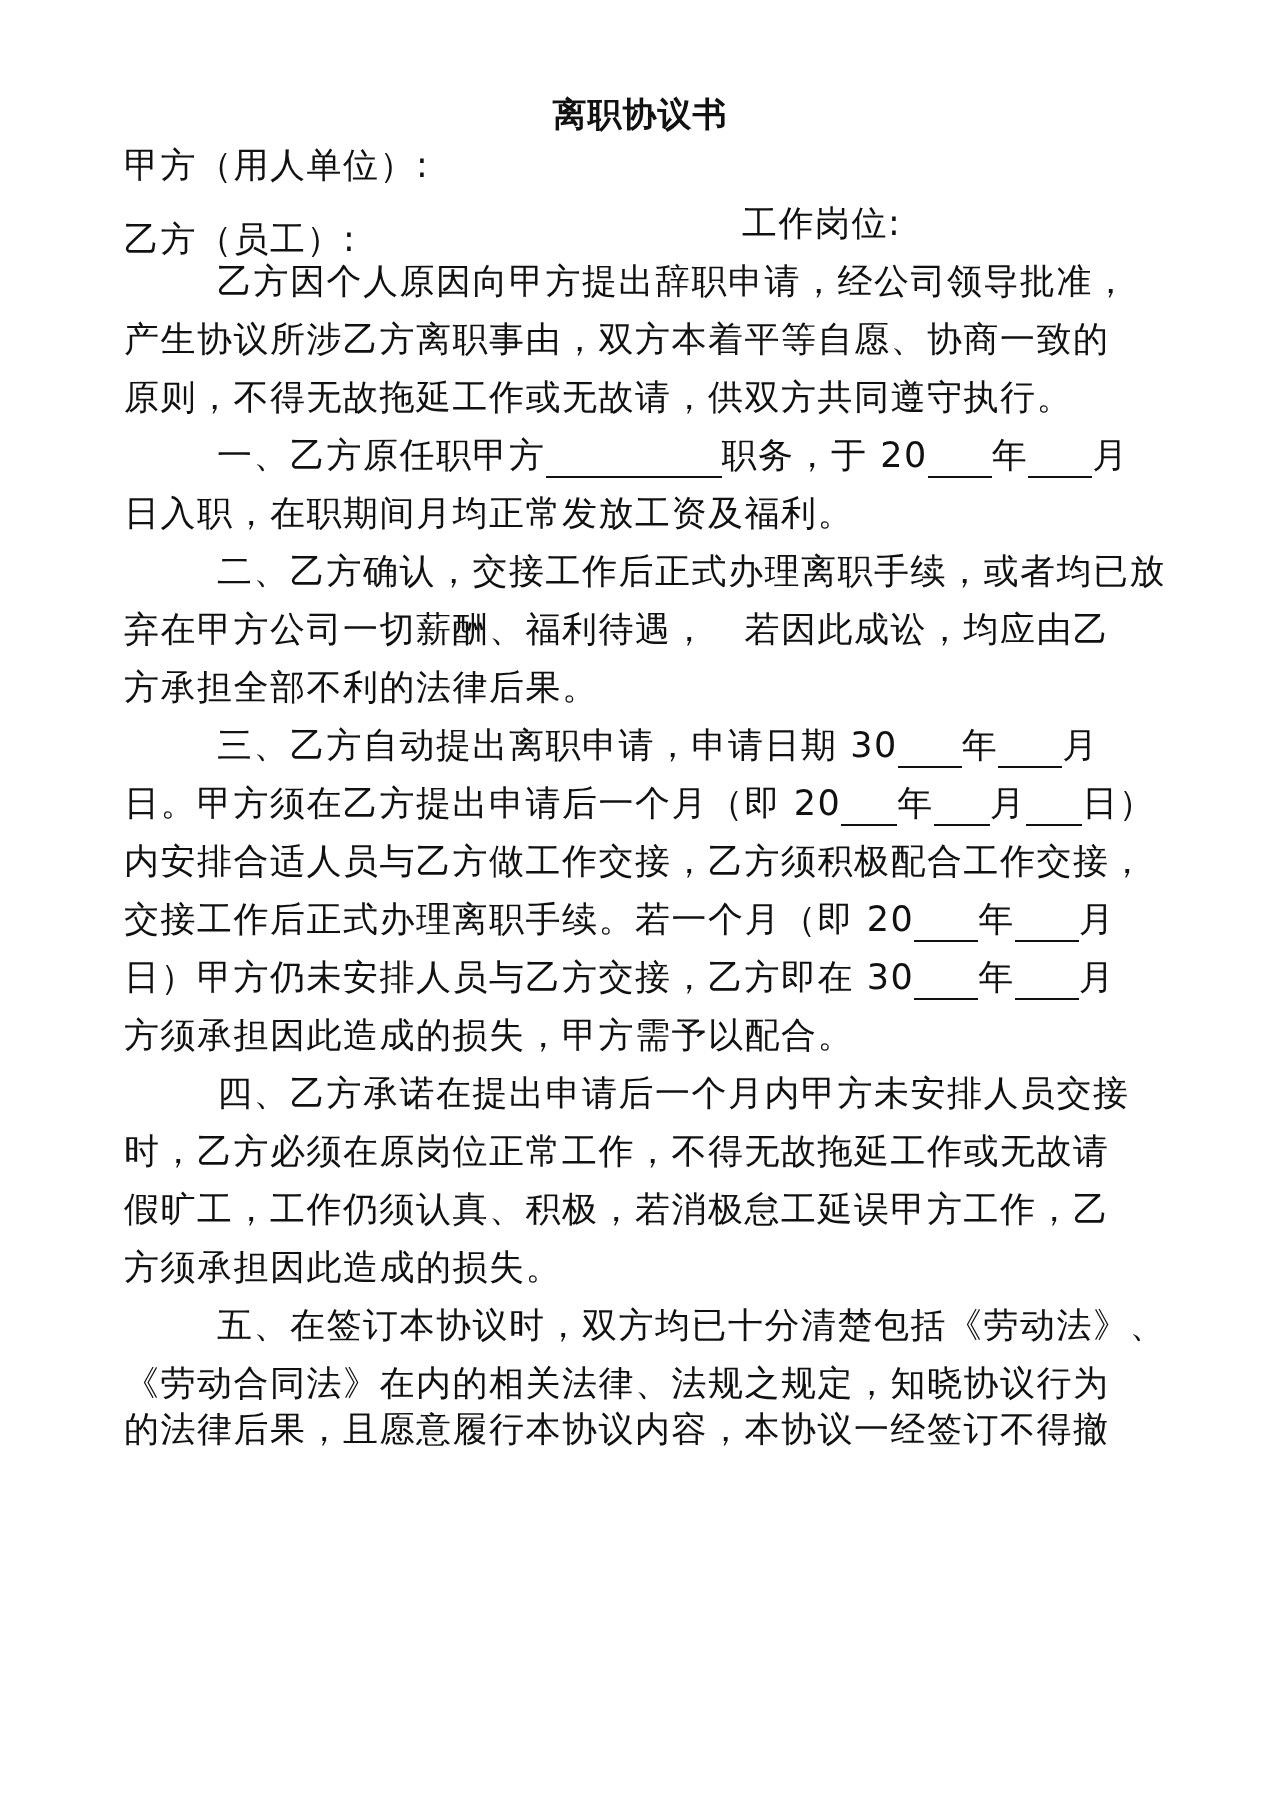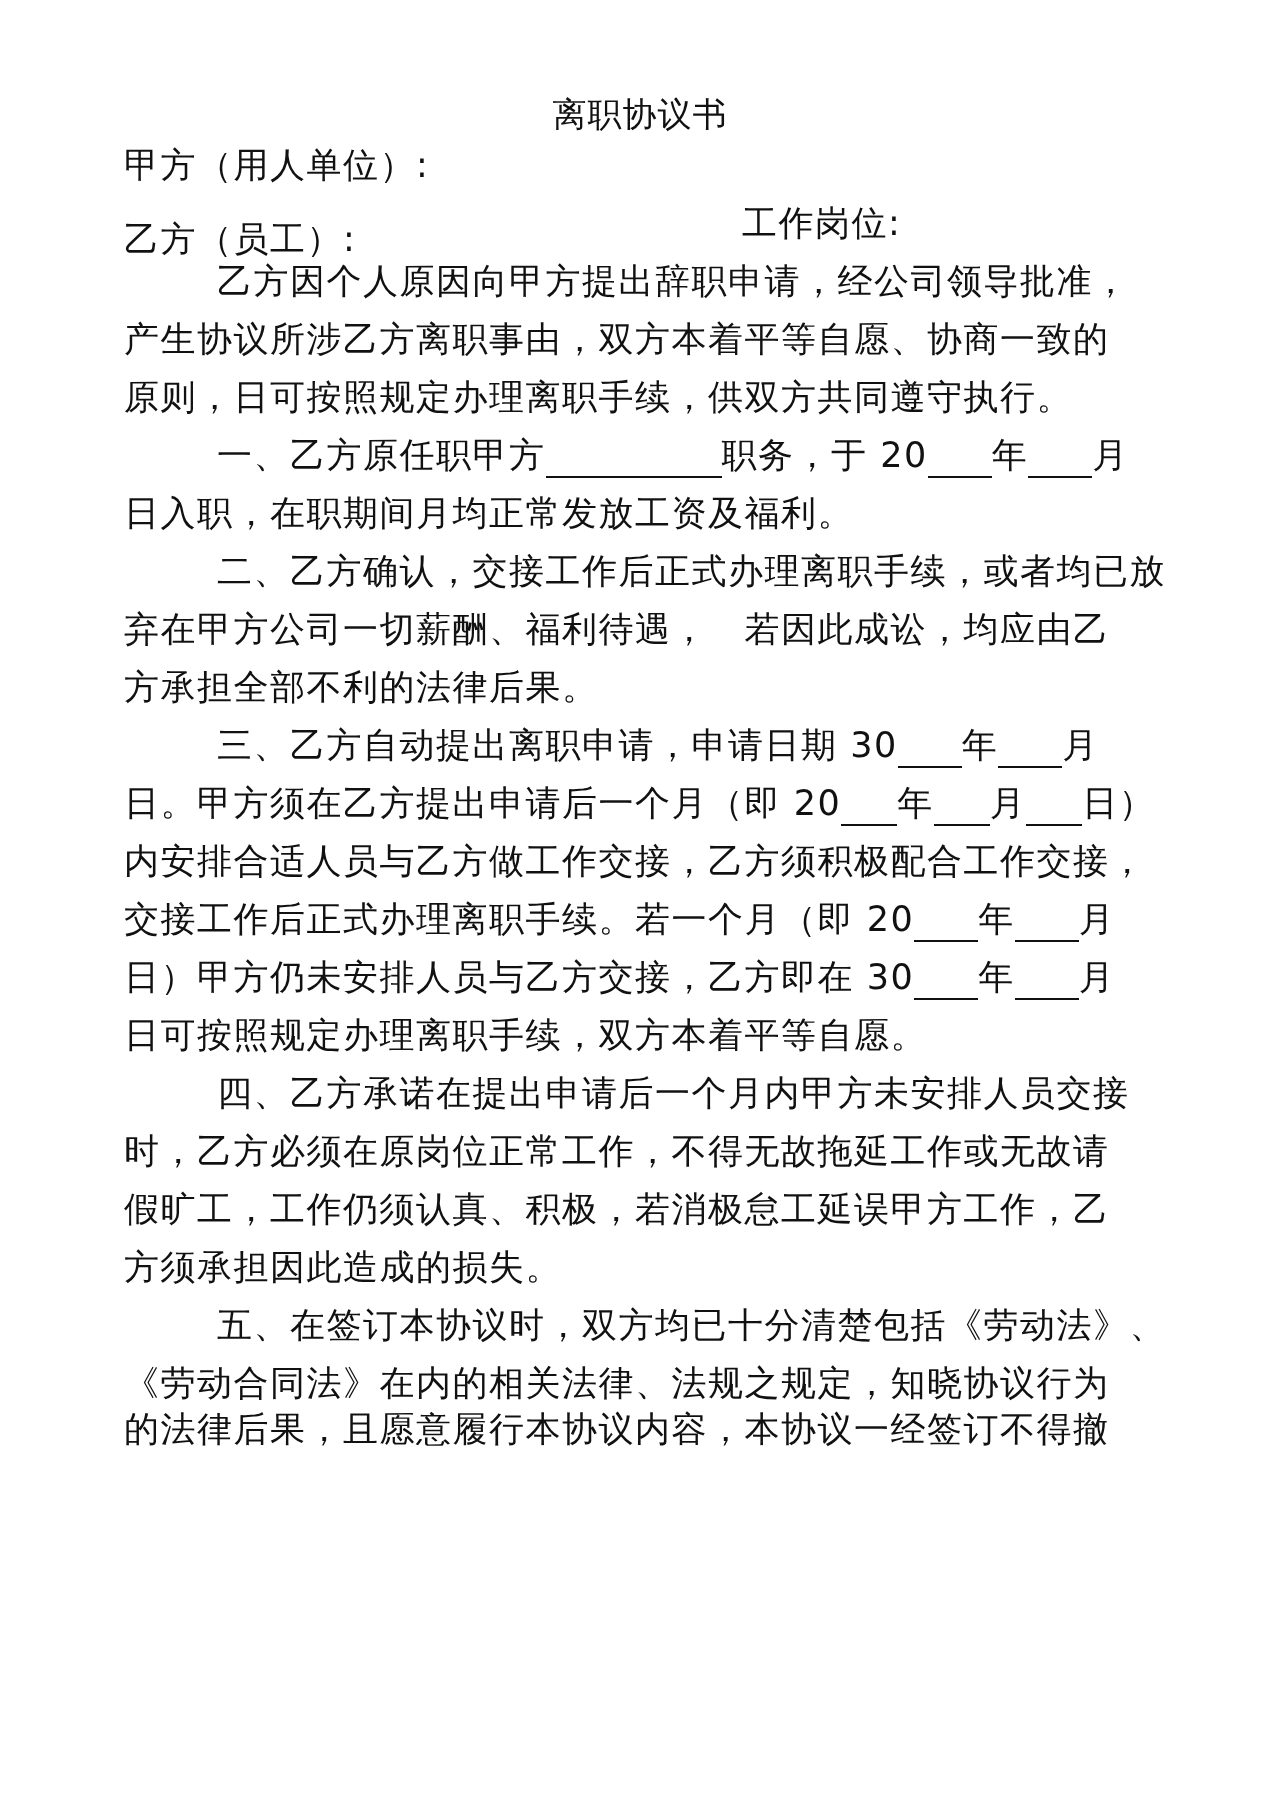--- a/index.html
+++ b/index.html
@@ -1,37 +1,37 @@
 <!DOCTYPE html>
 <html><head>
 <meta charset="utf-8">
 <style>
   html, body { margin: 0; padding: 0; background: #ffffff; }
   body { width: 1280px; height: 1810px; position: relative; overflow: hidden;
          font-family: "DejaVu Sans", "Liberation Sans", sans-serif; color: #111111; }
   .title { position: absolute; left: 0; width: 1280px; top: 92px; text-align: center;
-           font-size: 34px; font-weight: normal; letter-spacing: 1px; }
+           font-size: 34px; font-weight: bold; letter-spacing: 1px; }
   .line { position: absolute; left: 124px; font-size: 35px; line-height: 46px;
           white-space: nowrap; letter-spacing: 1.5px; text-align: right; }
   .indent { left: 188px; margin-left: 29px; }
   .blank { display: inline-block; border-bottom: 2px solid #111; height: 36px; vertical-align: bottom; }
   .b9 { width: 176px; } .b3 { width: 64px; } .b3s { width: 56px; }
 </style>
 </head>
 <body>
 
 <div class="title">离职协议书</div>
 
 <div class="line" style="top:142px">甲方（用人单位）:</div>
 <div class="line" style="top:216px">乙方（员工）:</div>
 <div class="line" style="top:200px; left:742px">工作岗位:</div>
 
 <div class="line indent" style="top:258px">乙方因个人原因向甲方提出辞职申请，经公司领导批准，</div>
 <div class="line" style="top:316px">产生协议所涉乙方离职事由，双方本着平等自愿、协商一致的</div>
-<div class="line" style="top:374px">原则，日可按照规定办理离职手续，供双方共同遵守执行。</div>
+<div class="line" style="top:374px">原则，不得无故拖延工作或无故请，供双方共同遵守执行。</div>
 
 <div class="line indent" style="top:432px">
   <span>一、乙方原任职甲方</span><span class="blank b9"></span><span>职务，于 20</span><span class="blank b3"></span><span>年</span><span class="blank b3"></span><span>月</span>
 </div>
 <div class="line" style="top:490px">日入职，在职期间月均正常发放工资及福利。</div>
 
 <div class="line indent" style="top:548px">二、乙方确认，交接工作后正式办理离职手续，或者均已放</div>
 <div class="line" style="top:606px">弃在甲方公司一切薪酬、福利待遇，　若因此成讼，均应由乙</div>
 <div class="line" style="top:664px">方承担全部不利的法律后果。</div>
 
@@ -41,21 +41,21 @@
 <div class="line" style="top:780px">
   <span>日。甲方须在乙方提出申请后一个月（即 20</span><span class="blank b3s"></span><span>年</span><span class="blank b3s"></span><span>月</span><span class="blank b3s"></span><span>日）</span>
 </div>
 <div class="line" style="top:838px">内安排合适人员与乙方做工作交接，乙方须积极配合工作交接，</div>
 <div class="line" style="top:896px">
   <span>交接工作后正式办理离职手续。若一个月（即 20</span><span class="blank b3"></span><span>年</span><span class="blank b3"></span><span>月</span>
 </div>
 <div class="line" style="top:954px">
   <span>日）甲方仍未安排人员与乙方交接，乙方即在 30</span><span class="blank b3"></span><span>年</span><span class="blank b3"></span><span>月</span>
 </div>
-<div class="line" style="top:1012px">日可按照规定办理离职手续，双方本着平等自愿。</div>
+<div class="line" style="top:1012px">方须承担因此造成的损失，甲方需予以配合。</div>
 
 <div class="line indent" style="top:1070px">四、乙方承诺在提出申请后一个月内甲方未安排人员交接</div>
 <div class="line" style="top:1128px">时，乙方必须在原岗位正常工作，不得无故拖延工作或无故请</div>
 <div class="line" style="top:1186px">假旷工，工作仍须认真、积极，若消极怠工延误甲方工作，乙</div>
 <div class="line" style="top:1244px">方须承担因此造成的损失。</div>
 
 <div class="line indent" style="top:1302px">五、在签订本协议时，双方均已十分清楚包括《劳动法》、</div>
 <div class="line" style="top:1360px">《劳动合同法》在内的相关法律、法规之规定，知晓协议行为</div>
 <div class="line" style="top:1406px">的法律后果，且愿意履行本协议内容，本协议一经签订不得撤</div>
 

